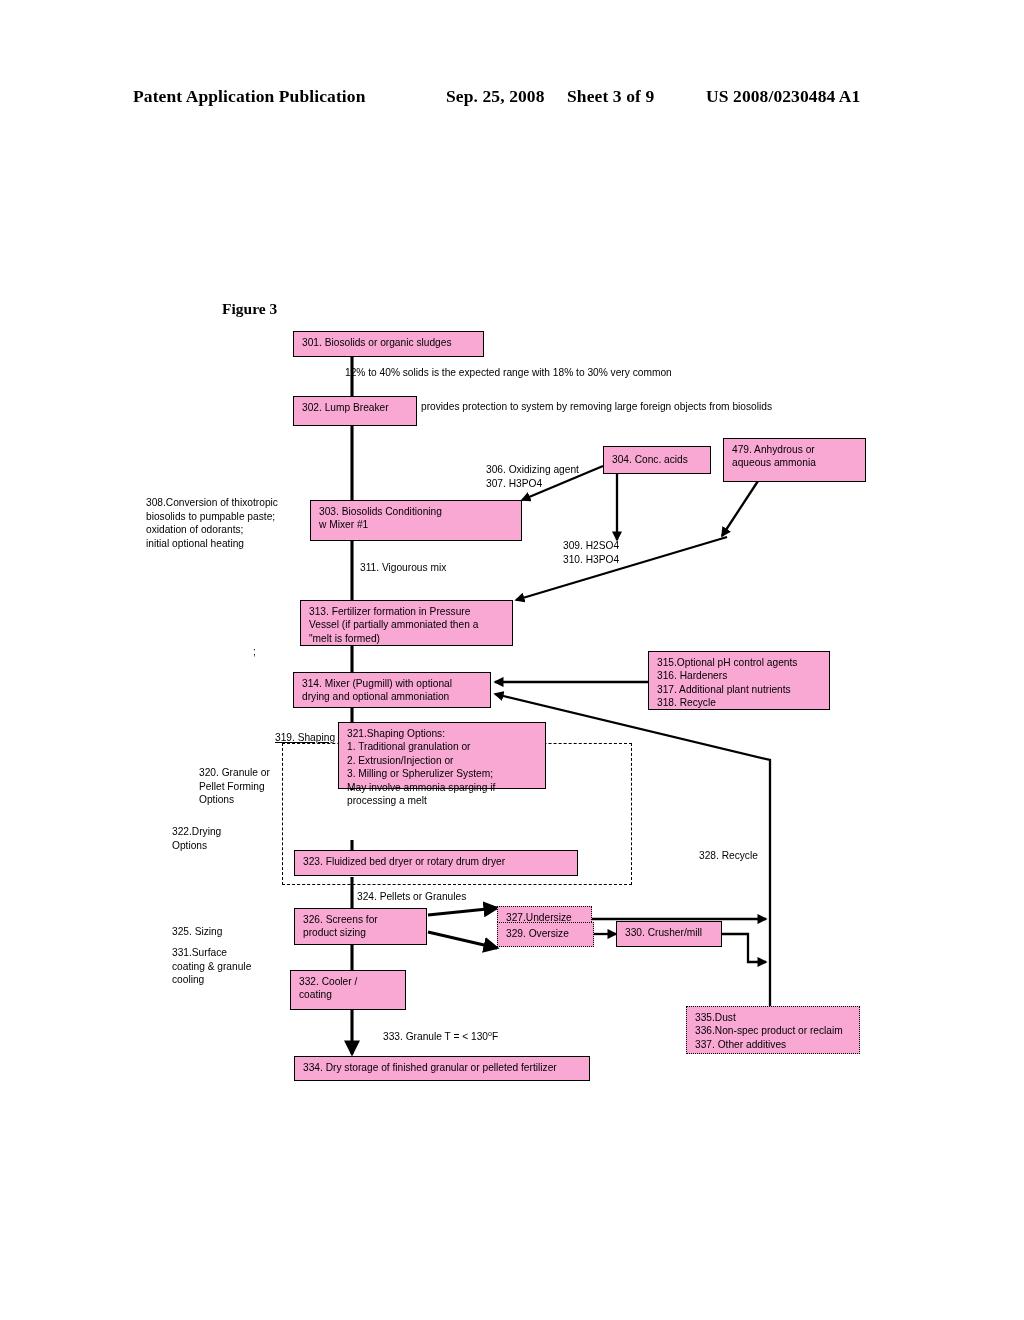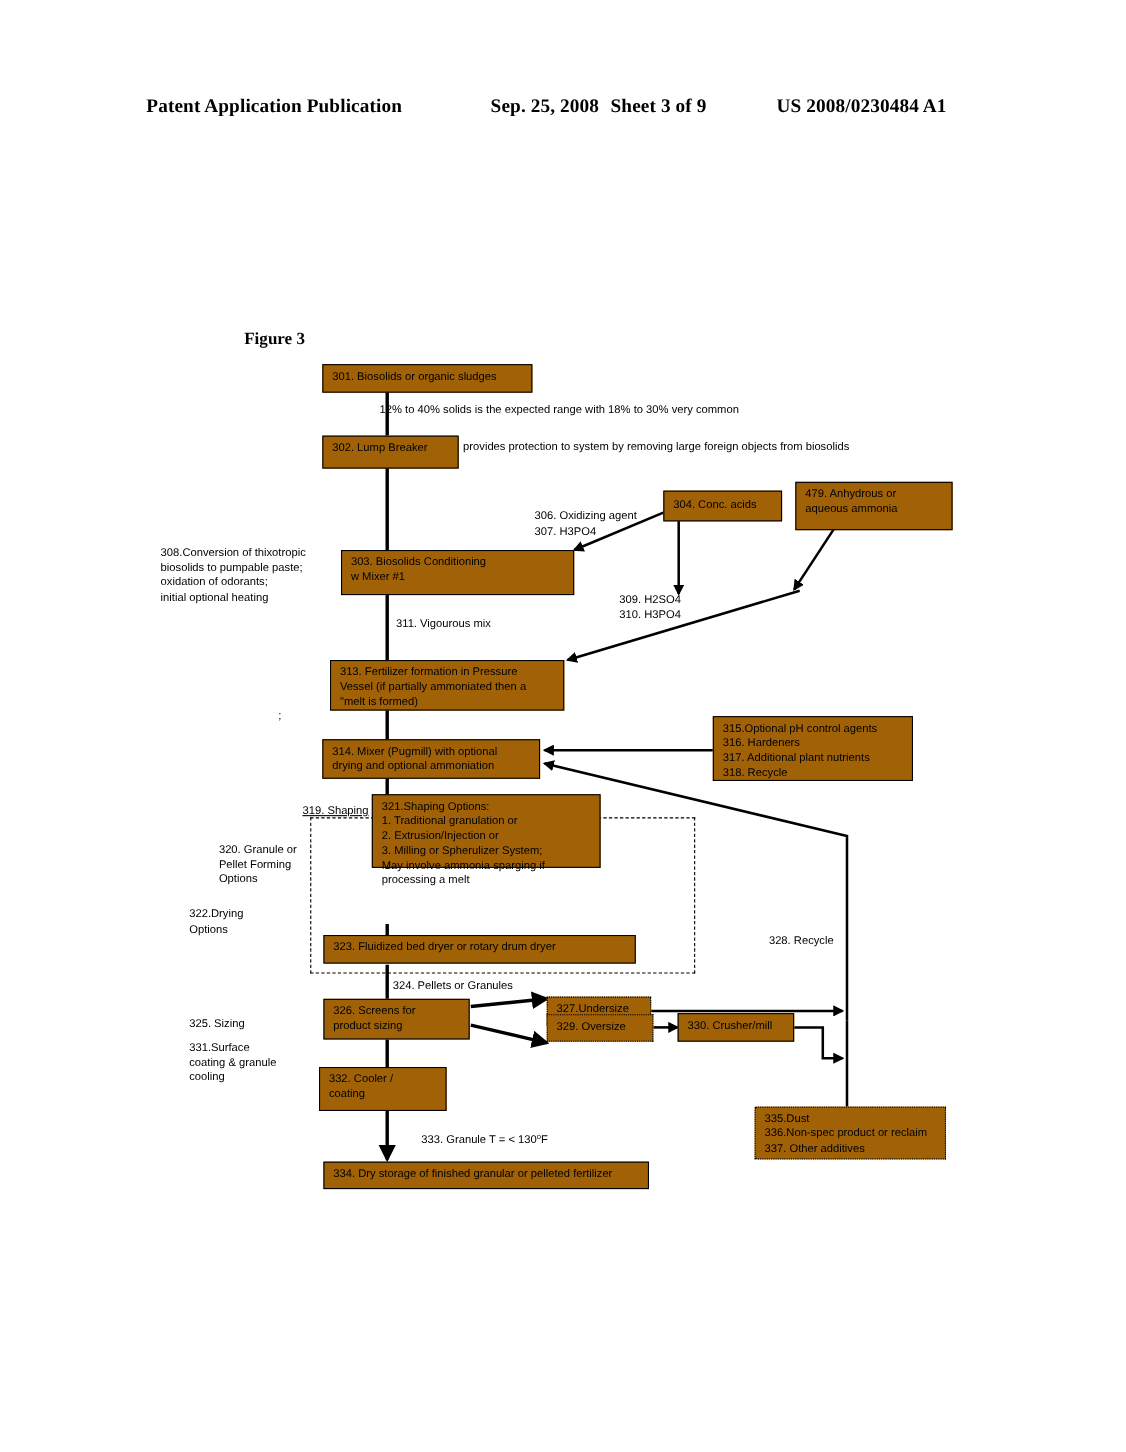--- a/index.html
+++ b/index.html
@@ -32,39 +32,39 @@
     font-size: 17.5px;
     letter-spacing: 0.1px;
     white-space: nowrap;
   }
   .pub-header > span {
     position: absolute;
     top: 0;
   }
   .hdr-pub   { left: 133px; }
   .hdr-date  { left: 446px; text-align: center; }
-  .hdr-sheet { left: 555px; }
+  .hdr-sheet { left: 567px; }
   .hdr-num   { left: 706px; }
 
   
   .fig-caption {
     position: absolute;
     left: 222px;
     top: 300px;
     font-family: "Liberation Serif", serif;
     font-weight: bold;
     font-size: 15.5px;
   }
 
   
   .node {
     position: absolute;
     box-sizing: border-box;
     border: 1.3px solid #000000;
-    background: #a16207;
+    background: #f9a8d4;
     font-size: 10.2px;
     line-height: 1.32;
     padding: 4px 6px 3px 8px;
     z-index: 4;
   }
   .node.dotted {
     border: 1.3px dotted #000000;
   }
   .node.thin {
     border-width: 1px;

